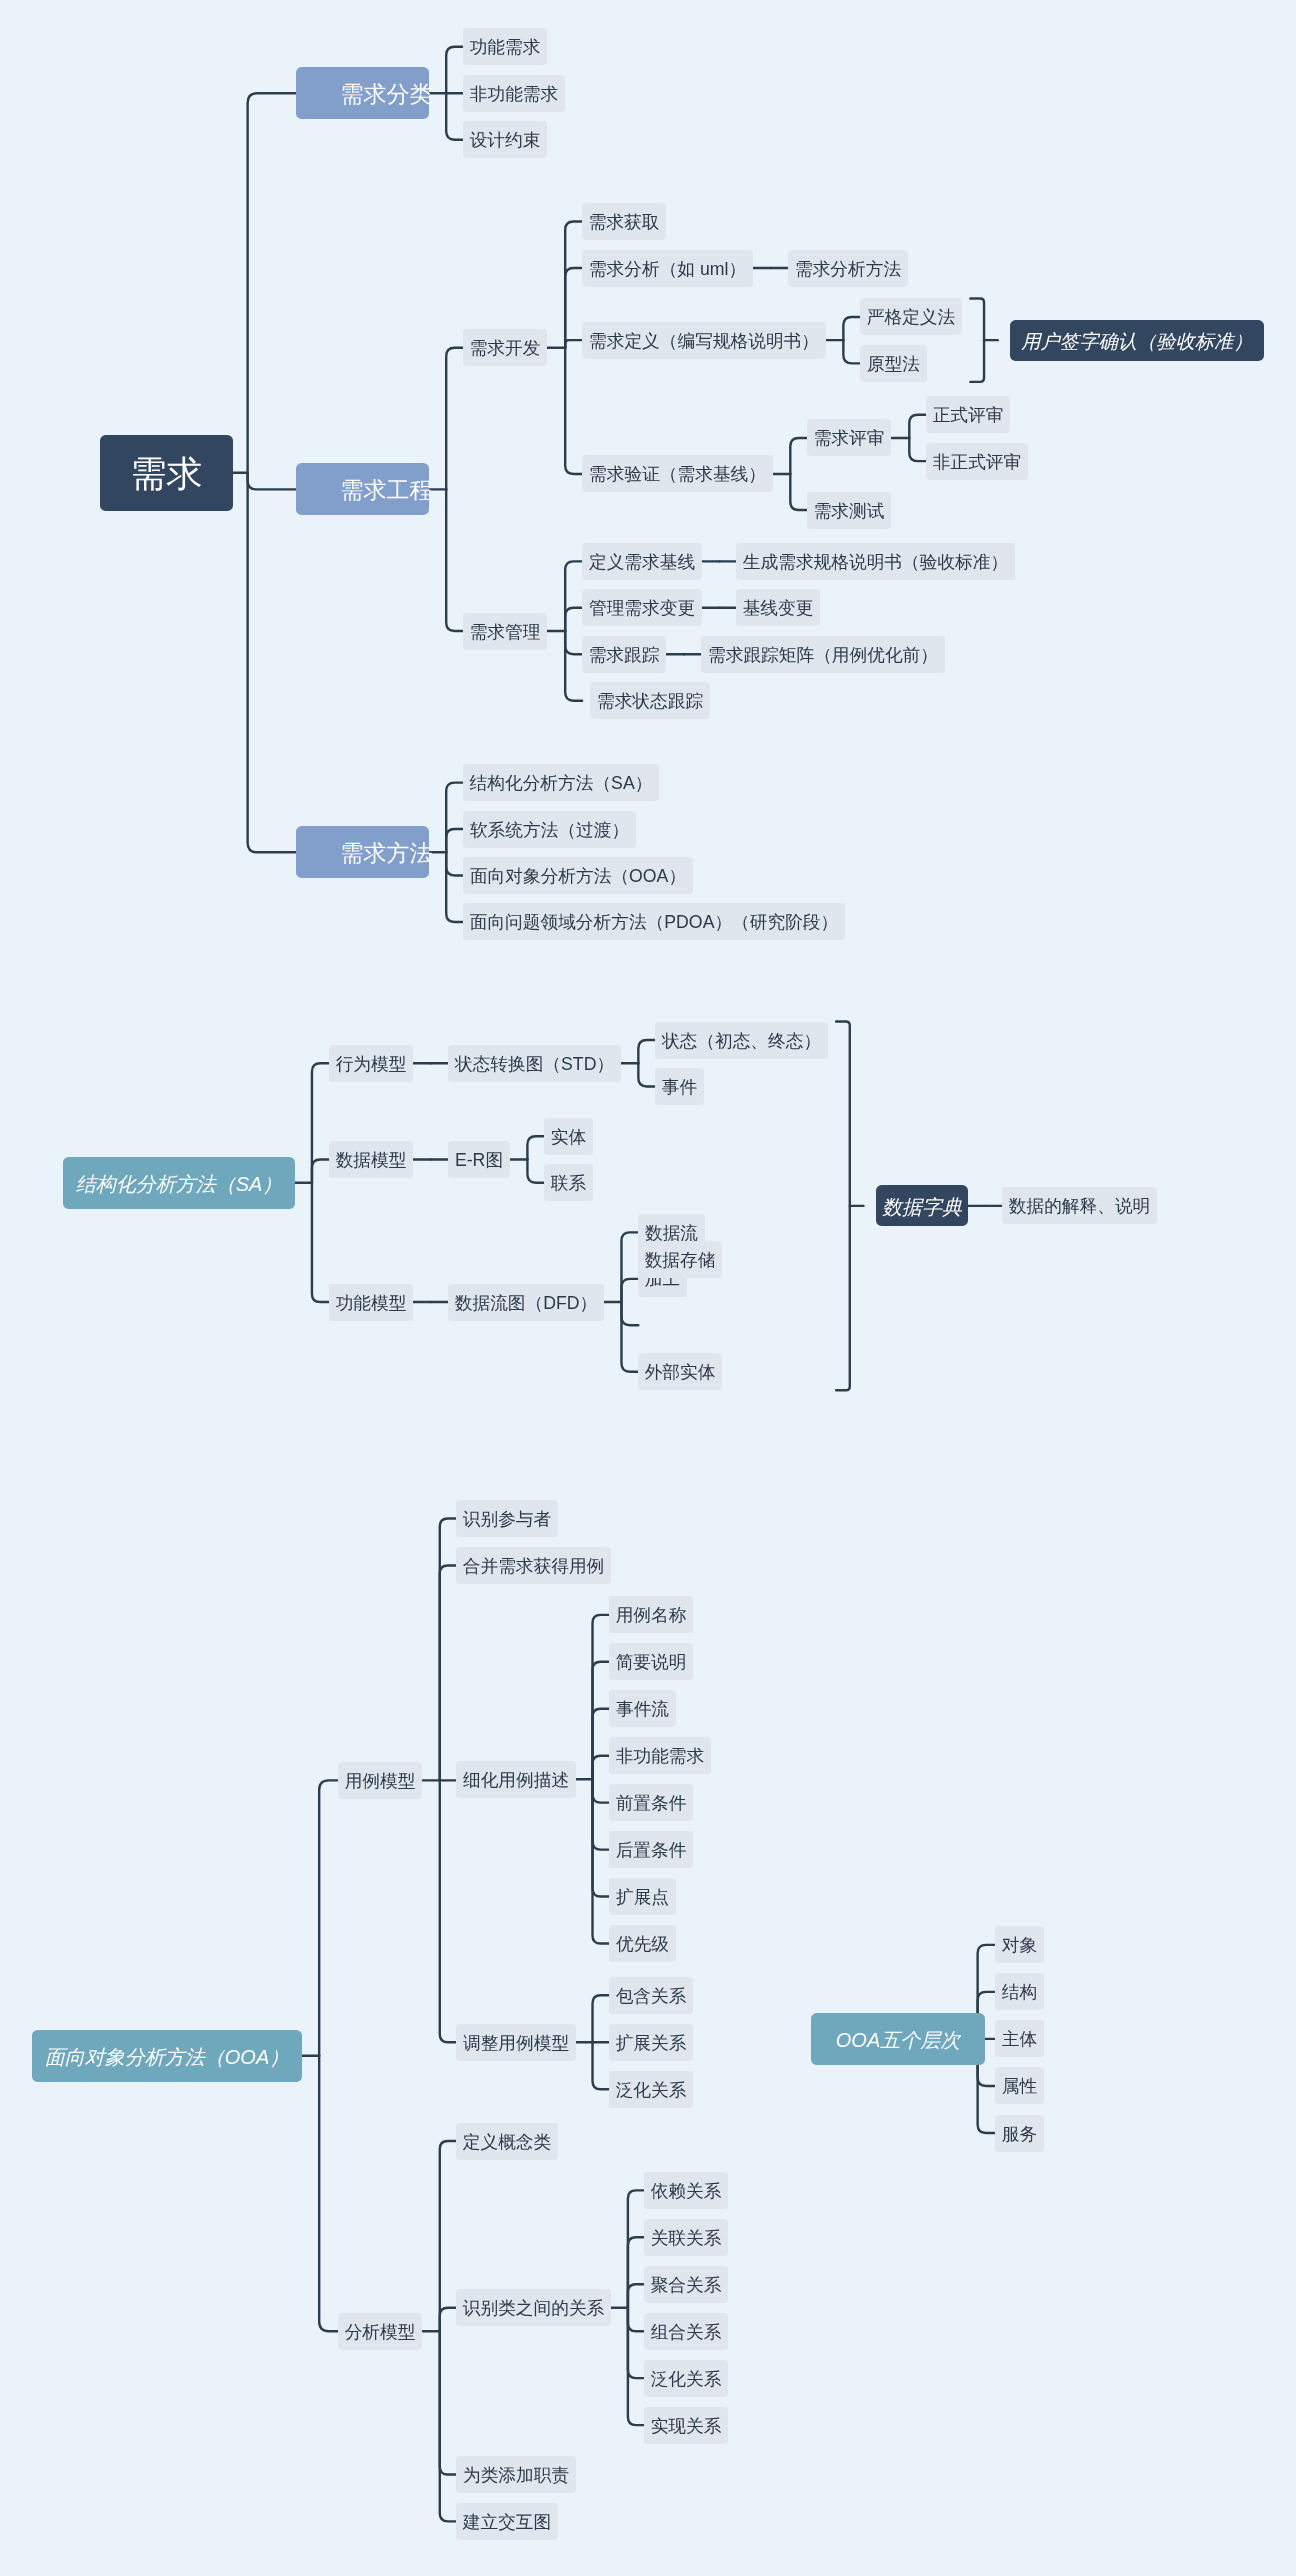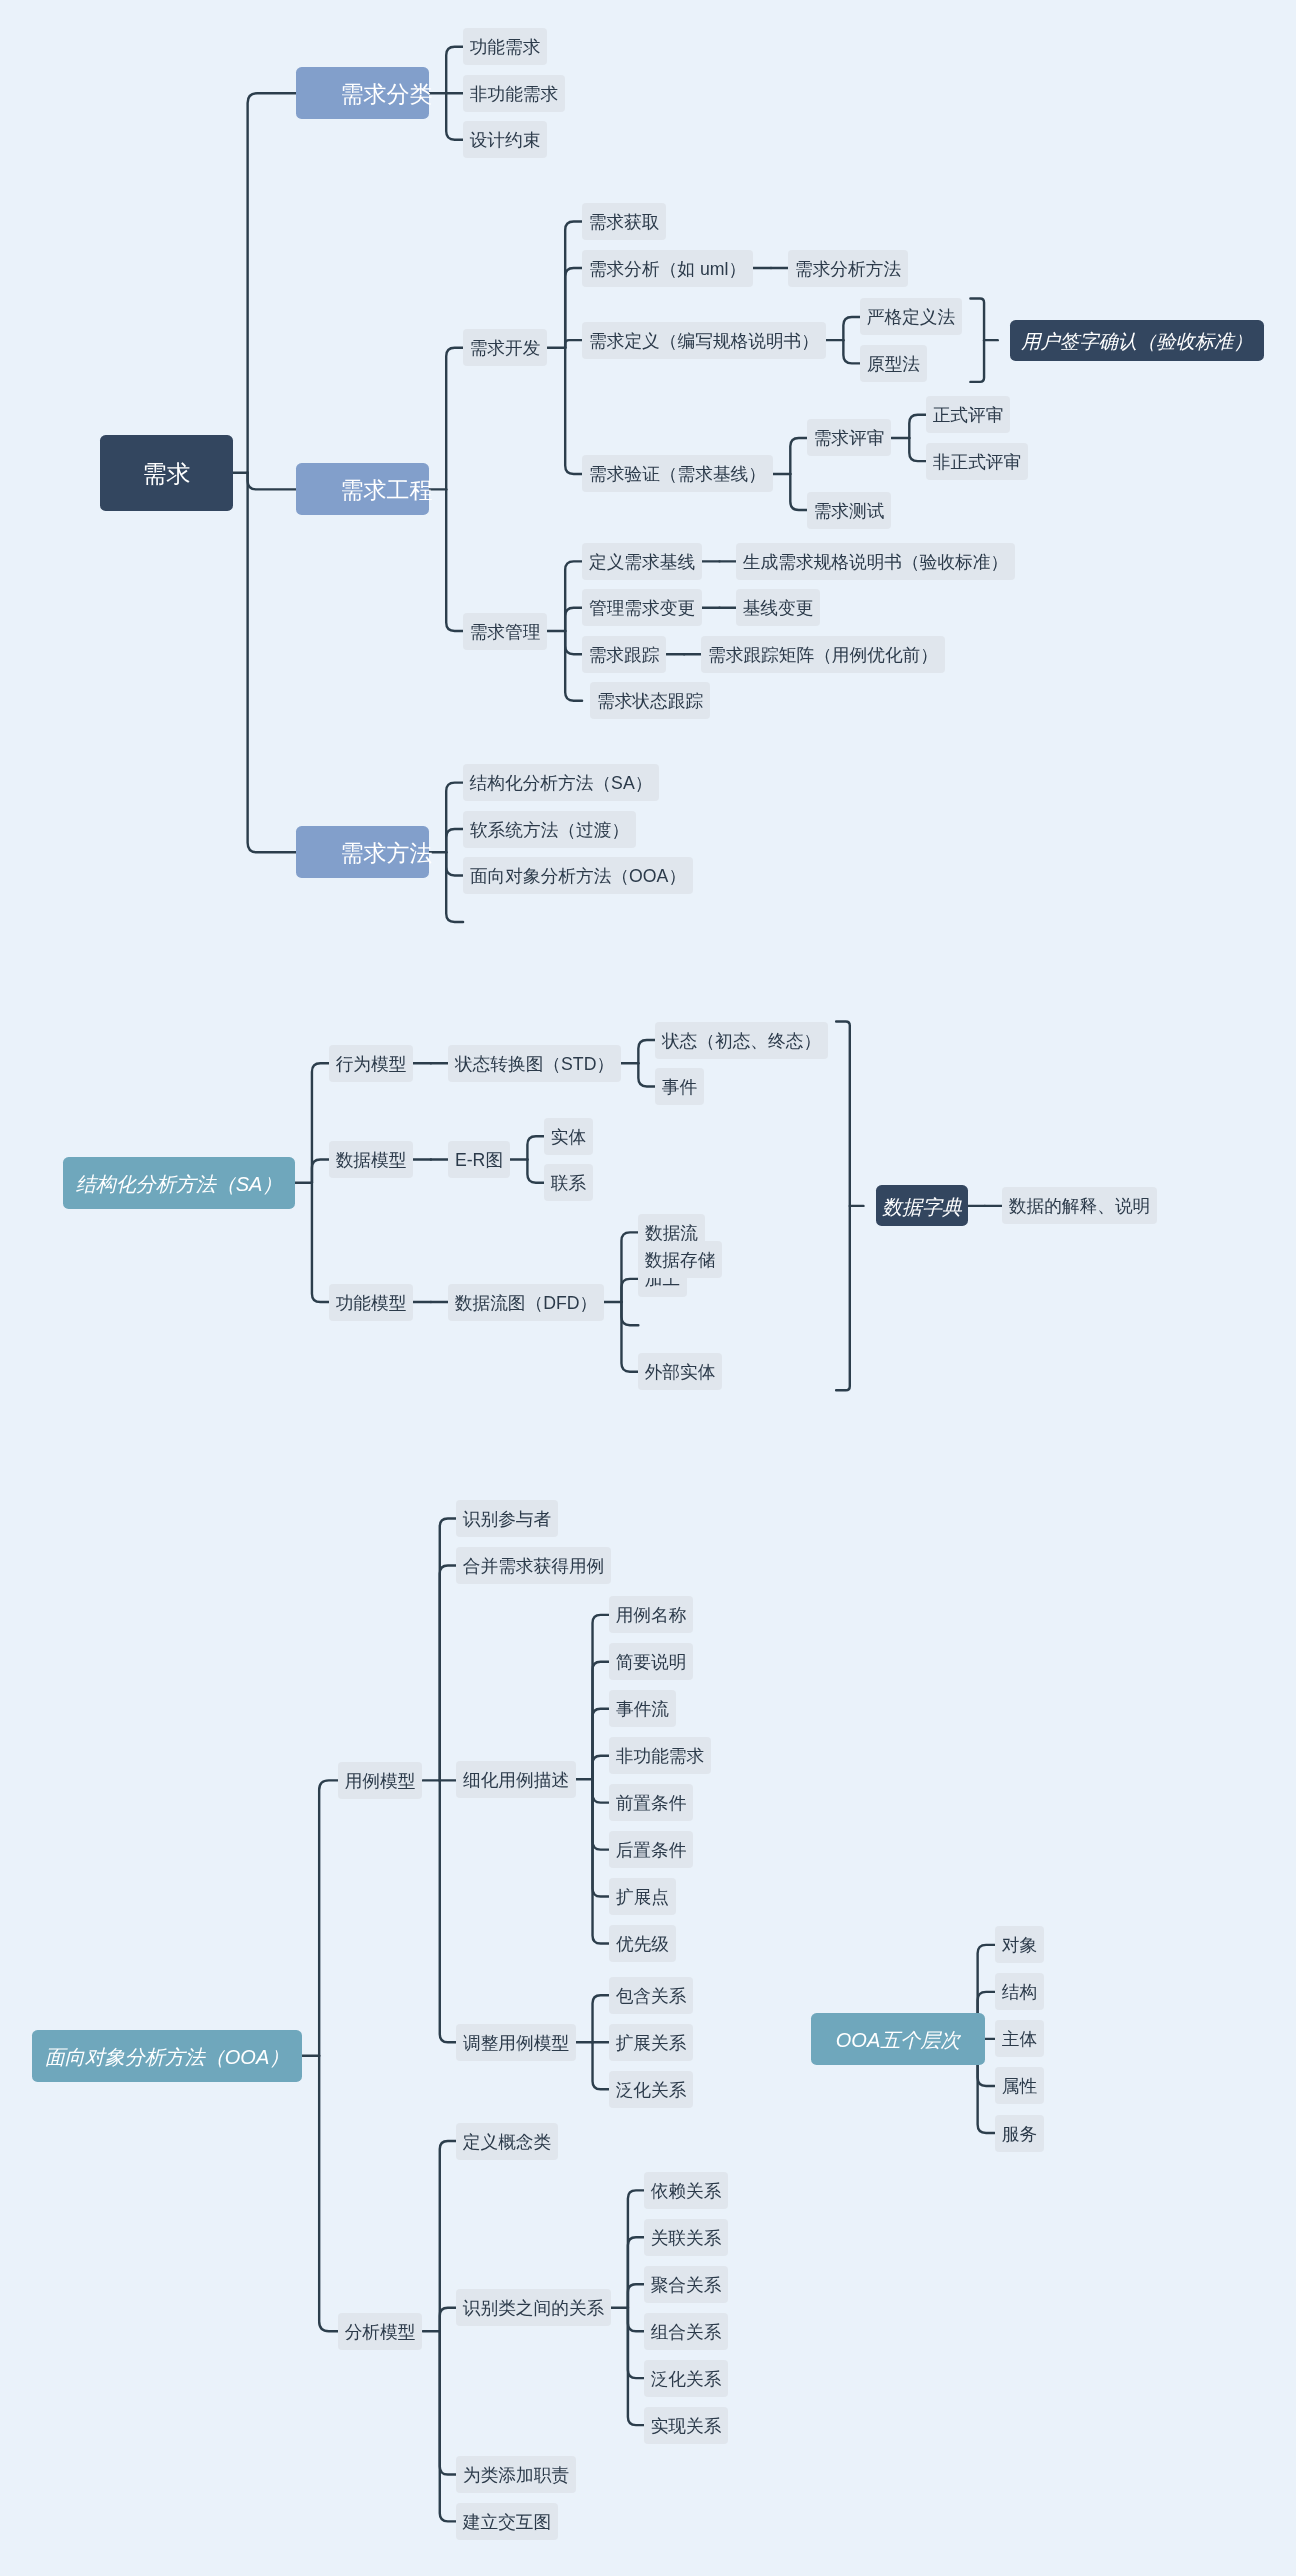--- a/index.html
+++ b/index.html
@@ -7,21 +7,21 @@
   #canvas{will-change:transform;}
   body{width:1296px;height:2576px;background:#eaf2fa;
        font-family:"Liberation Sans",sans-serif;overflow:hidden;}
   #canvas{position:relative;width:1296px;height:2576px;}
   svg#edges{position:absolute;left:0;top:0;width:1296px;height:2576px;pointer-events:none;}
   .node{position:absolute;display:flex;align-items:center;justify-content:center;
         box-sizing:border-box;white-space:nowrap;line-height:1;}
   .node>span{display:block;transform:translateY(0.8px);}
   .s-leaf{background:#e0e6ed;border-radius:4px;color:#2b3a4a;font-size:17.7px;}
   .s-blue{background:#829fcb;border-radius:5.6px;color:#fff;font-size:23px;padding-left:48px;}
-  .s-root{background:#33465f;border-radius:5.6px;color:#fff;font-size:24px;}
+  .s-root{background:#33465f;border-radius:5.6px;color:#fff;font-size:36px;}
   .s-teal{background:#6fa7bc;border-radius:5.6px;color:#fff;font-size:20px;font-style:italic;}
   .s-dark-italic{background:#33465f;border-radius:5.6px;color:#fff;font-size:20px;font-style:italic;}
 </style>
 </head>
 <body>
 
 <div id="canvas">
   <svg id="edges" viewBox="0 0 1612 3204" width="1296" height="2576">
       <path d="M289 588 H308" fill="none" stroke="#2c3e4c" stroke-width="3" stroke-linecap="round" stroke-linejoin="round"></path>
       <path d="M308 588 V127.94999999999993 Q308 115.94999999999993 320 115.94999999999993 H368" fill="none" stroke="#2c3e4c" stroke-width="3" stroke-linecap="round" stroke-linejoin="round"></path>
@@ -219,20 +219,23 @@
     </div>
     <div class="node s-leaf" style="left: 463px; top: 764px; width: 196px; height: 37px;">
       <span>结构化分析方法（SA）</span>
     </div>
     <div class="node s-leaf" style="left: 463px; top: 811px; width: 173px; height: 37px;">
       <span>软系统方法（过渡）</span>
     </div>
     <div class="node s-leaf" style="left: 463px; top: 857px; width: 230px; height: 37px;">
       <span>面向对象分析方法（OOA）</span>
     </div>
+    <div class="node s-leaf" style="left: 463px; top: 903px; width: 382px; height: 37px;">
+      <span>面向问题领域分析方法（PDOA）（研究阶段）</span>
+    </div>
     <div class="node s-teal" style="left: 63px; top: 1157px; width: 232px; height: 52px;">
       <span>结构化分析方法（SA）</span>
     </div>
     <div class="node s-leaf" style="left: 329px; top: 1045px; width: 84px; height: 37px;">
       <span>行为模型</span>
     </div>
     <div class="node s-leaf" style="left: 448px; top: 1045px; width: 173px; height: 37px;">
       <span>状态转换图（STD）</span>
     </div>
     <div class="node s-leaf" style="left: 655px; top: 1022px; width: 173px; height: 37px;">

